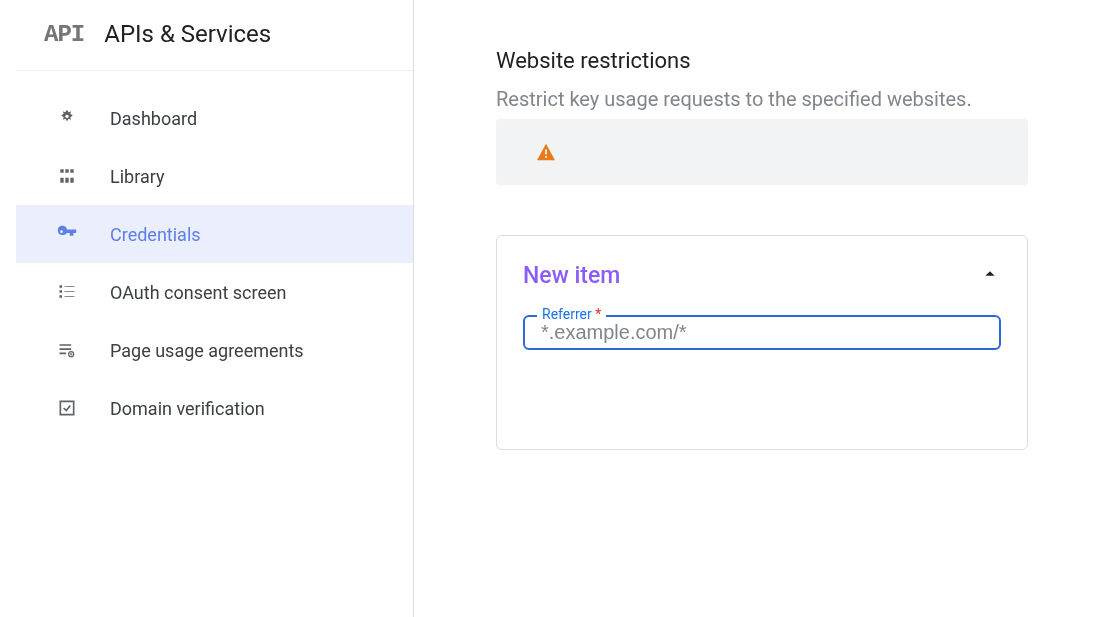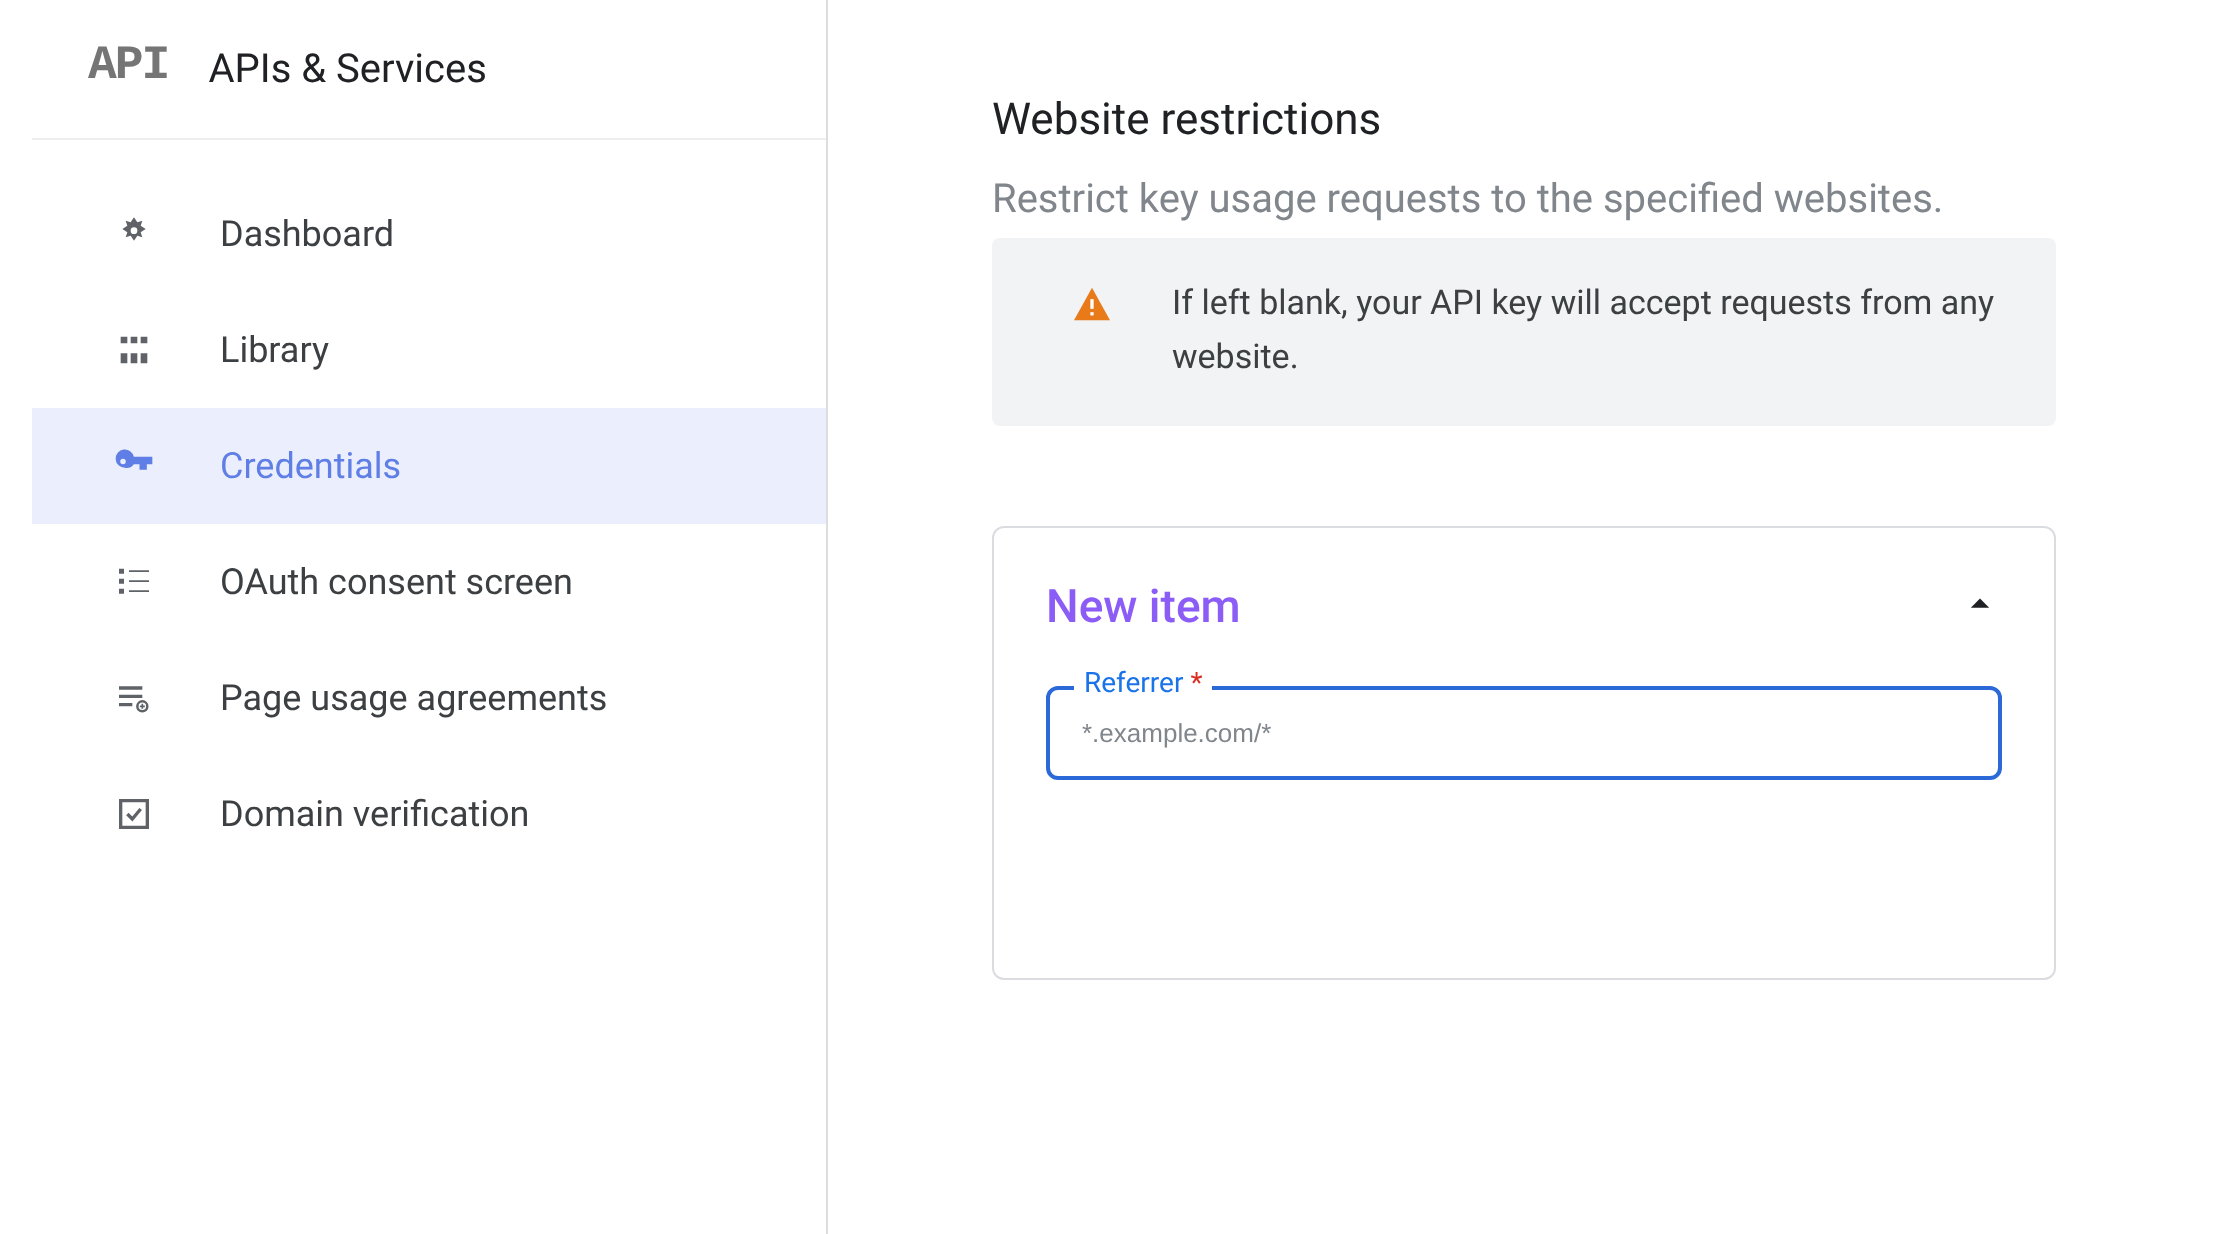--- a/index.html
+++ b/index.html
@@ -26,21 +26,21 @@
       gap: 20px;
     }
     .api-logo {
       font-family: 'Courier New', monospace;
       font-weight: 900;
       font-size: 24px;
       color: #757575;
       letter-spacing: -1px;
     }
     .sidebar-title {
-      font-size: 20px;
+      font-size: 24px;
       font-weight: 400;
       color: #202124;
     }
     .nav-list {
       list-style: none;
       padding-top: 18px;
     }
     .nav-item {
       display: flex;
       align-items: center;
@@ -126,22 +126,22 @@
       background: #fff;
       padding: 0 5px;
       font-size: 14px;
       color: #1a73e8;
     }
     .input-label .asterisk { color: #d93025; }
     .referrer-input {
       width: 100%;
       border: 2px solid #2b68d8;
       border-radius: 6px;
-      padding: 14px 16px;
-      font-size: 13px;
+      padding: 4px 16px;
+      font-size: 20px;
       outline: none;
       color: #202124;
     }
     .referrer-input::placeholder { color: #80868b; }
     .card-actions {
       display: flex;
       justify-content: flex-end;
       gap: 46px;
       padding-right: 14px;
     }
@@ -231,21 +231,20 @@
   <p class="section-desc">Restrict key usage requests to the specified websites.</p>
 
   <div class="warning-box">
     <span class="warning-icon">
       <svg width="20" height="18" viewBox="0 0 24 22">
           <path d="M12 1 L23 21 L1 21 Z" fill="#e87a1a"></path>
           <rect x="11" y="8" width="2" height="6" fill="#fff"></rect>
           <rect x="11" y="16" width="2" height="2" fill="#fff"></rect>
         </svg>
     </span>
-    <span class="warning-text">If left blank, your API key will accept requests from any website.</span>
   </div>
 
   <div class="card">
     <div class="card-header">
       <span class="card-title">New item</span>
       <span class="chevron-up">
         <svg width="22" height="22" viewBox="0 0 24 24">
             <path d="M7 14l5-5 5 5z"></path>
           </svg>
       </span>

